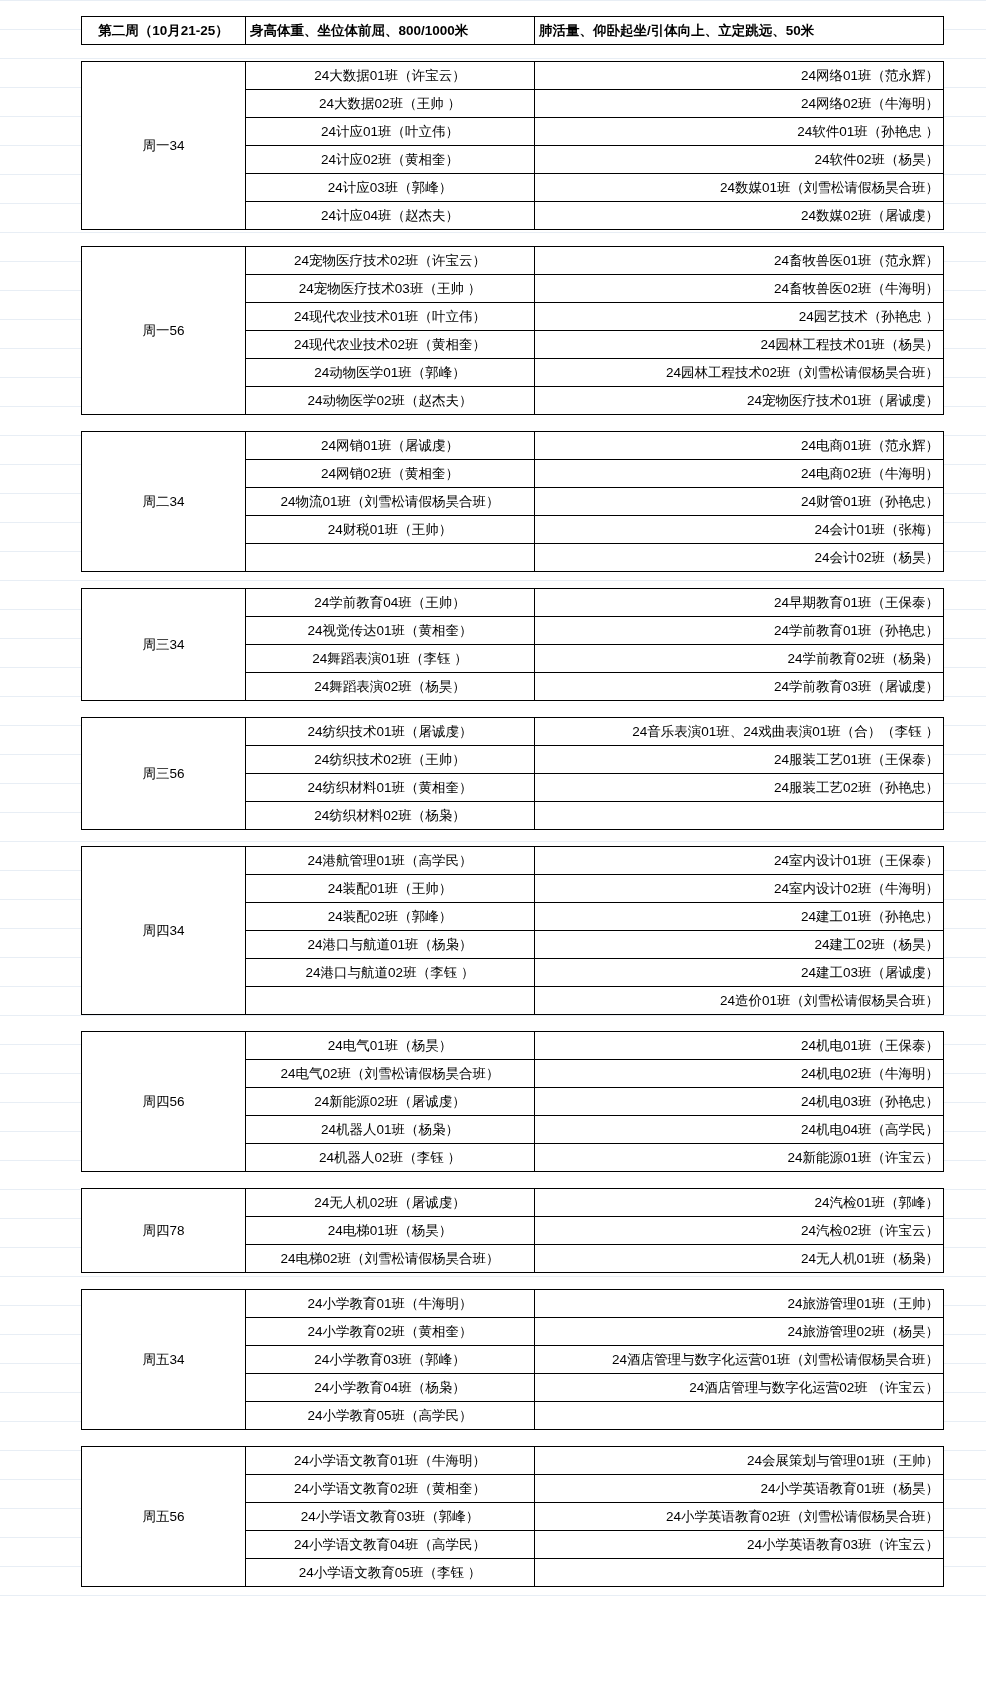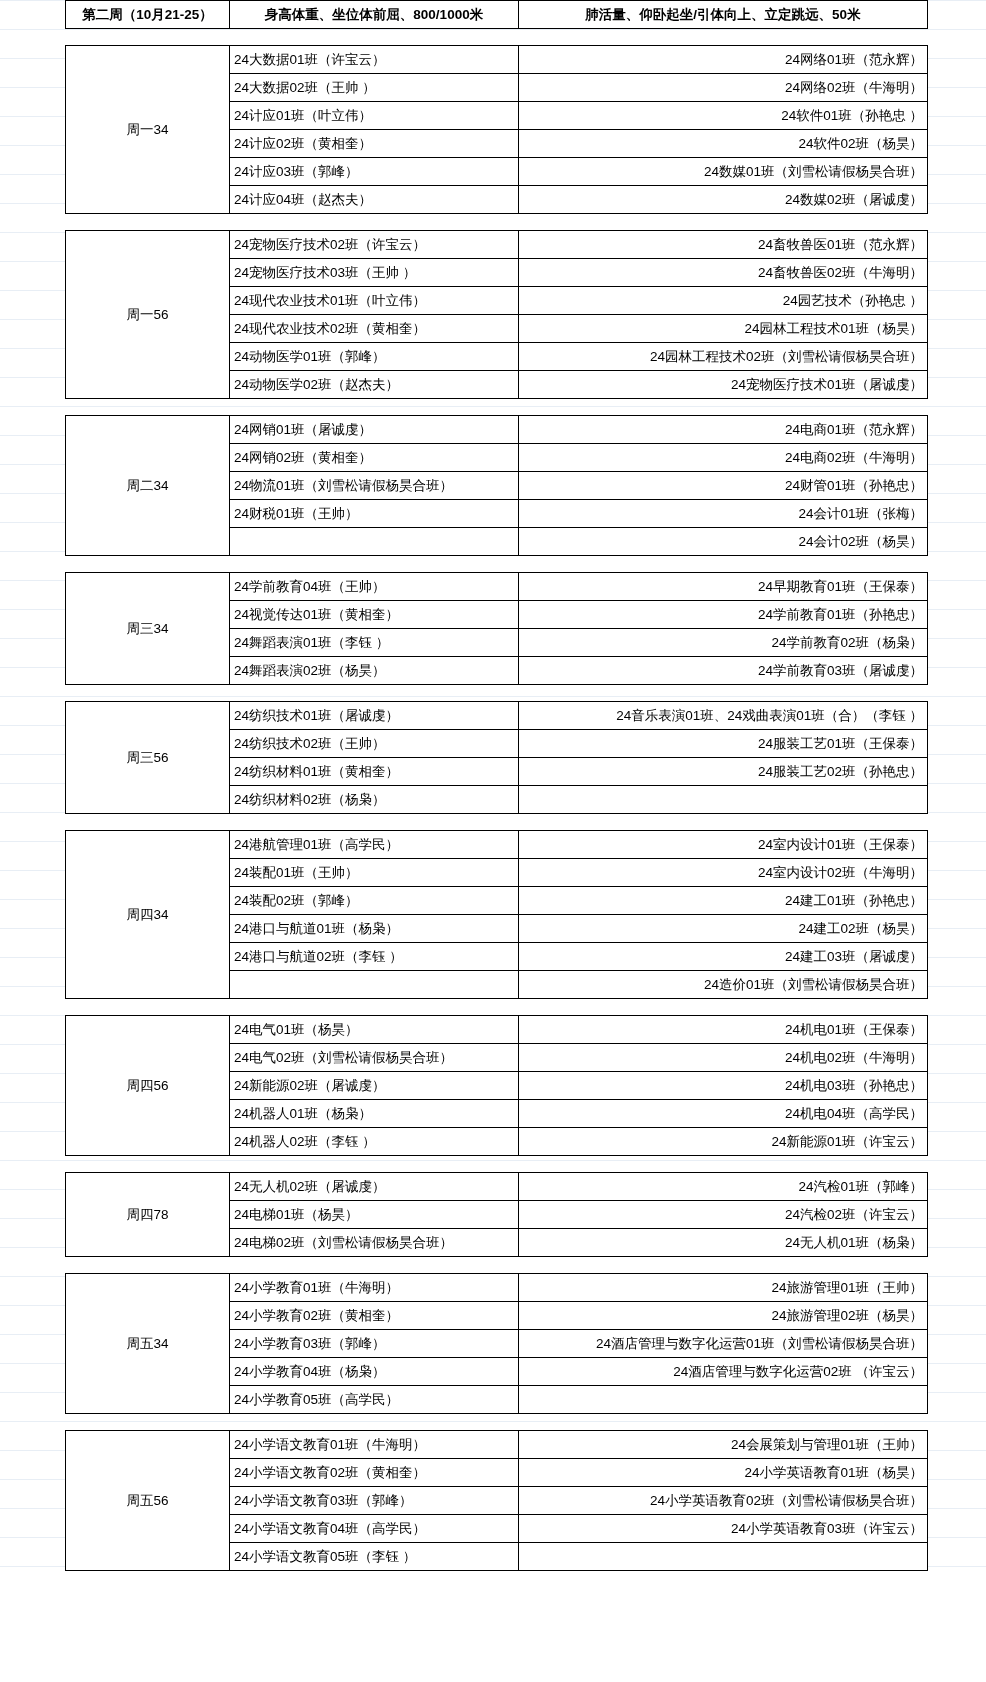--- a/index.html
+++ b/index.html
@@ -11,21 +11,21 @@
     font-family: "Liberation Sans", "DejaVu Sans", sans-serif;
     font-size: 13px;
     color: #000000;
     width: 986px;
   }
   .sheet {
     position: relative;
     width: 986px;
     box-sizing: border-box;
     background: #ffffff;
-    padding: 0;
+    padding: 16px;
   }
   
   .bg-grid {
     position: absolute;
     top: 0; left: 0; right: 0; bottom: 0;
     background-image: repeating-linear-gradient(to bottom, #e8eef5 0px, #e8eef5 1px, transparent 1px, transparent 29px);
     pointer-events: none;
     z-index: 0;
   }
   table.grid {
@@ -41,27 +41,27 @@
     height: 27px;
     padding: 0 4px;
     vertical-align: middle;
     background: #ffffff;
     font-size: 13.5px;
     line-height: 1.15;
     white-space: nowrap;
     overflow: hidden;
   }
   td.col-day   { width: 155px; text-align: center; }
-  td.col-mid   { width: 280px; text-align: left; }
+  td.col-mid   { width: 280px; text-align: center; }
   td.col-right { width: 400px; text-align: right; }
 
   td.header {
     font-weight: bold;
     font-size: 14.5px;
-    text-align: center;
+    text-align: left;
   }
   td.header.left-hdr { text-align: center; }
 
   tr.spacer td {
     border: none;
     height: 16px;
     background: transparent;
   }
   td.nb {
     border: none;

